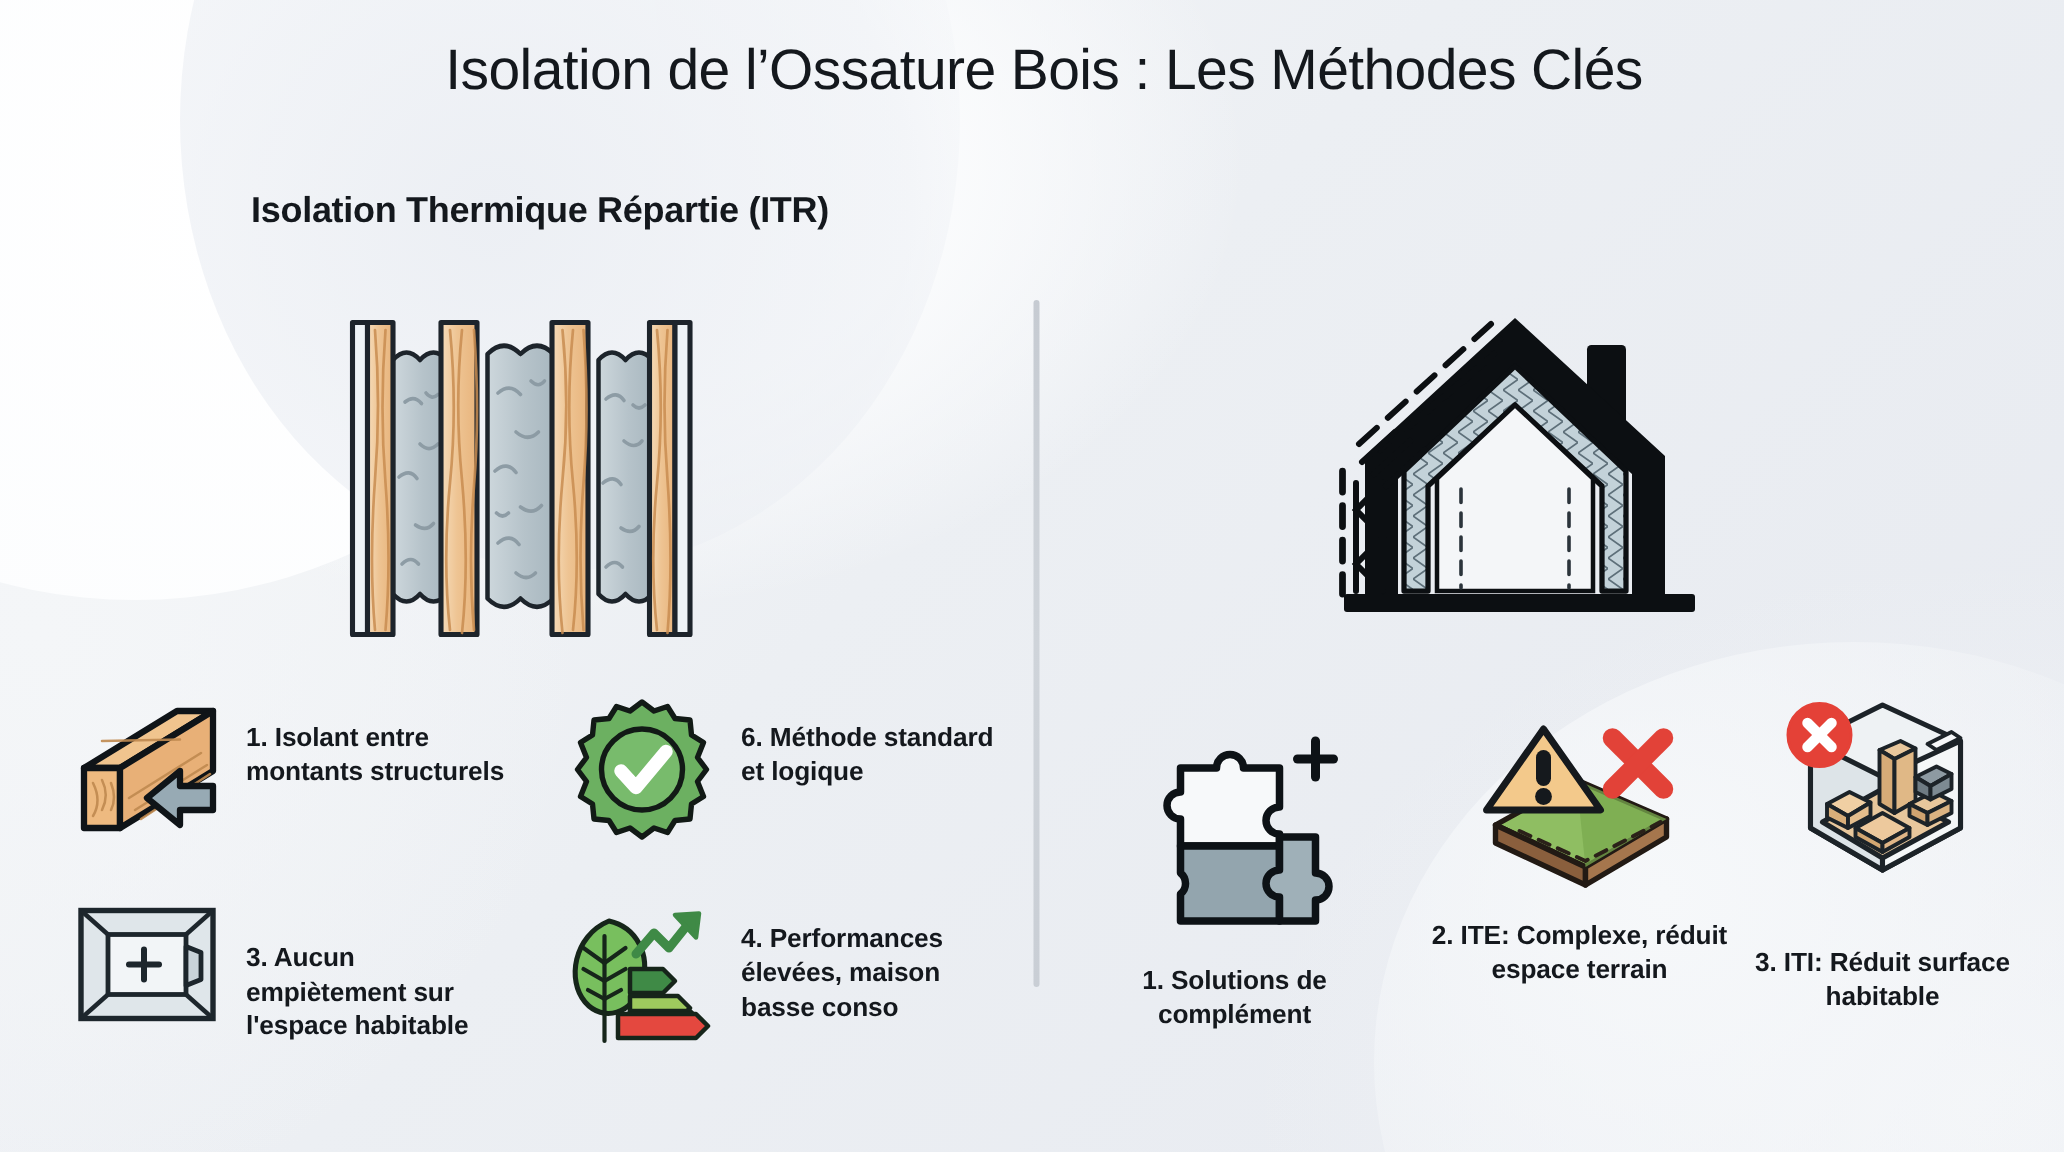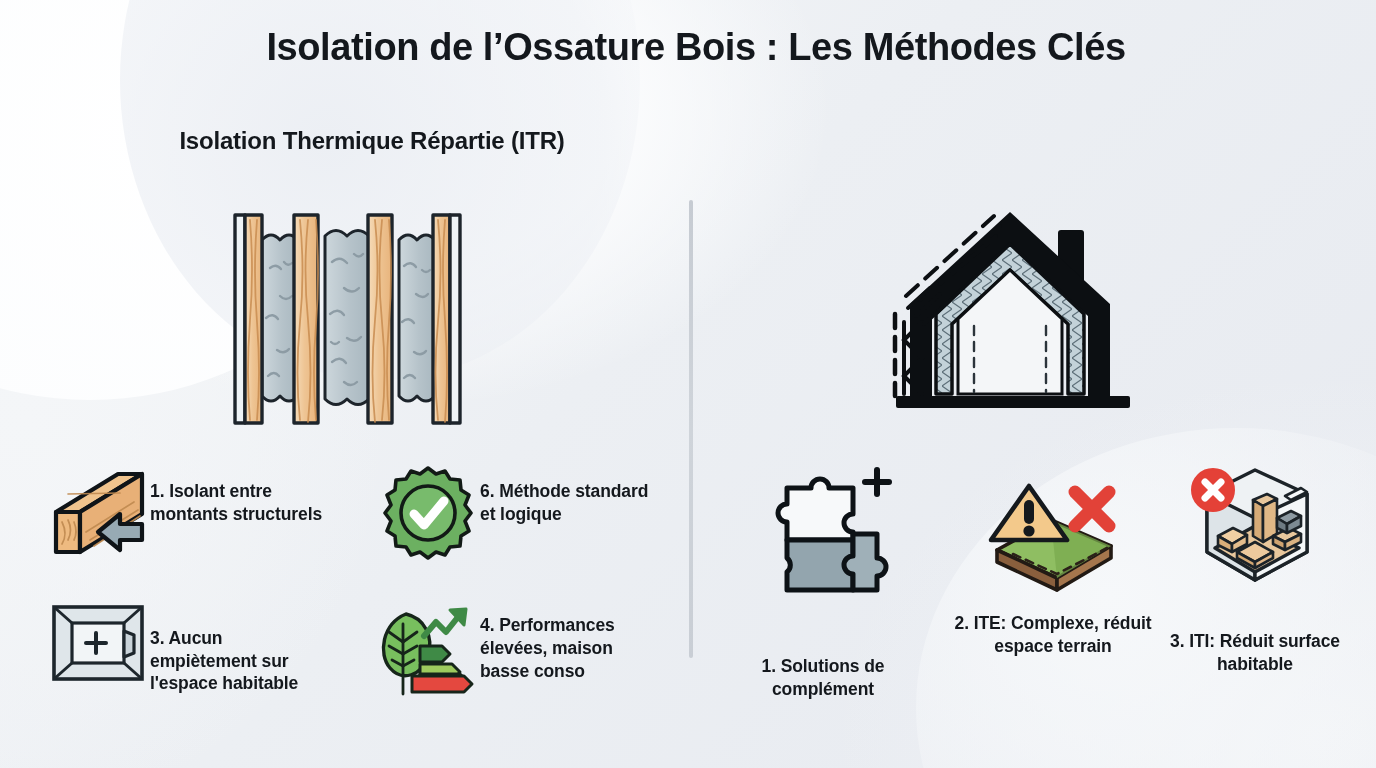--- a/index.html
+++ b/index.html
@@ -45,36 +45,36 @@
     width: 640px; height: 560px;
     background: radial-gradient(circle at 30% 30%, #f6f8fa 0%, rgba(246,248,250,0) 70%);
   }
 
   
   .main-title {
     position: absolute;
     top: 26px; left: 16px; right: 0;
     text-align: center;
     font-size: 38px;
-    font-weight: bold;
+    font-weight: normal;
     color: #14181d;
     letter-spacing: -0.4px;
   }
 
   
   .col-heading {
     position: absolute;
     font-size: 24px;
     font-weight: bold;
     color: #14181d;
     text-align: center;
     line-height: 1.26;
     letter-spacing: -0.2px;
   }
-  #heading-left  { top: 126px; left: 32px;  width: 680px; }
+  #heading-left  { top: 126px; left: 20px;  width: 680px; }
   #heading-right { top: 118px; left: 700px; width: 660px; }
 
   
   .divider {
     position: absolute;
     left: 689px; top: 200px;
     width: 4px; height: 458px;
     background: linear-gradient(180deg, #c6cbd2 0%, #cfd4da 50%, #c9ced5 100%);
     border-radius: 3px;
   }
@@ -89,20 +89,21 @@
     position: absolute;
     left: 882px; top: 204px;
     width: 262px; height: 228px;
   }
 
   
   .point-left {
     position: absolute;
     display: flex;
     align-items: flex-start;
+    gap: 14px;
   }
   .point-left .ico {
     flex: 0 0 auto;
     width: 104px; height: 104px;
     display: flex; align-items: center; justify-content: center;
   }
   .point-left .ptext {
     font-size: 17.5px;
     font-weight: bold;
     color: #14181d;
@@ -131,21 +132,21 @@
   }
   .point-right .ptext {
     margin-top: 16px;
     font-size: 17.5px;
     font-weight: bold;
     color: #14181d;
     line-height: 1.32;
     text-align: center;
     letter-spacing: -0.1px;
   }
-  #point-r1 { left: 718px;  top: 466px; gap: 37px; }
+  #point-r1 { left: 718px;  top: 490px; }
   #point-r2 { left: 948px;  top: 466px; }
   #point-r3 { left: 1150px; top: 460px; }
   #point-r1 .ptext { margin-top: 22px; }
   #point-r3 .ptext { margin-top: 40px; }
 </style>
 </head>
 <body>
 
 <div id="stage">
 

